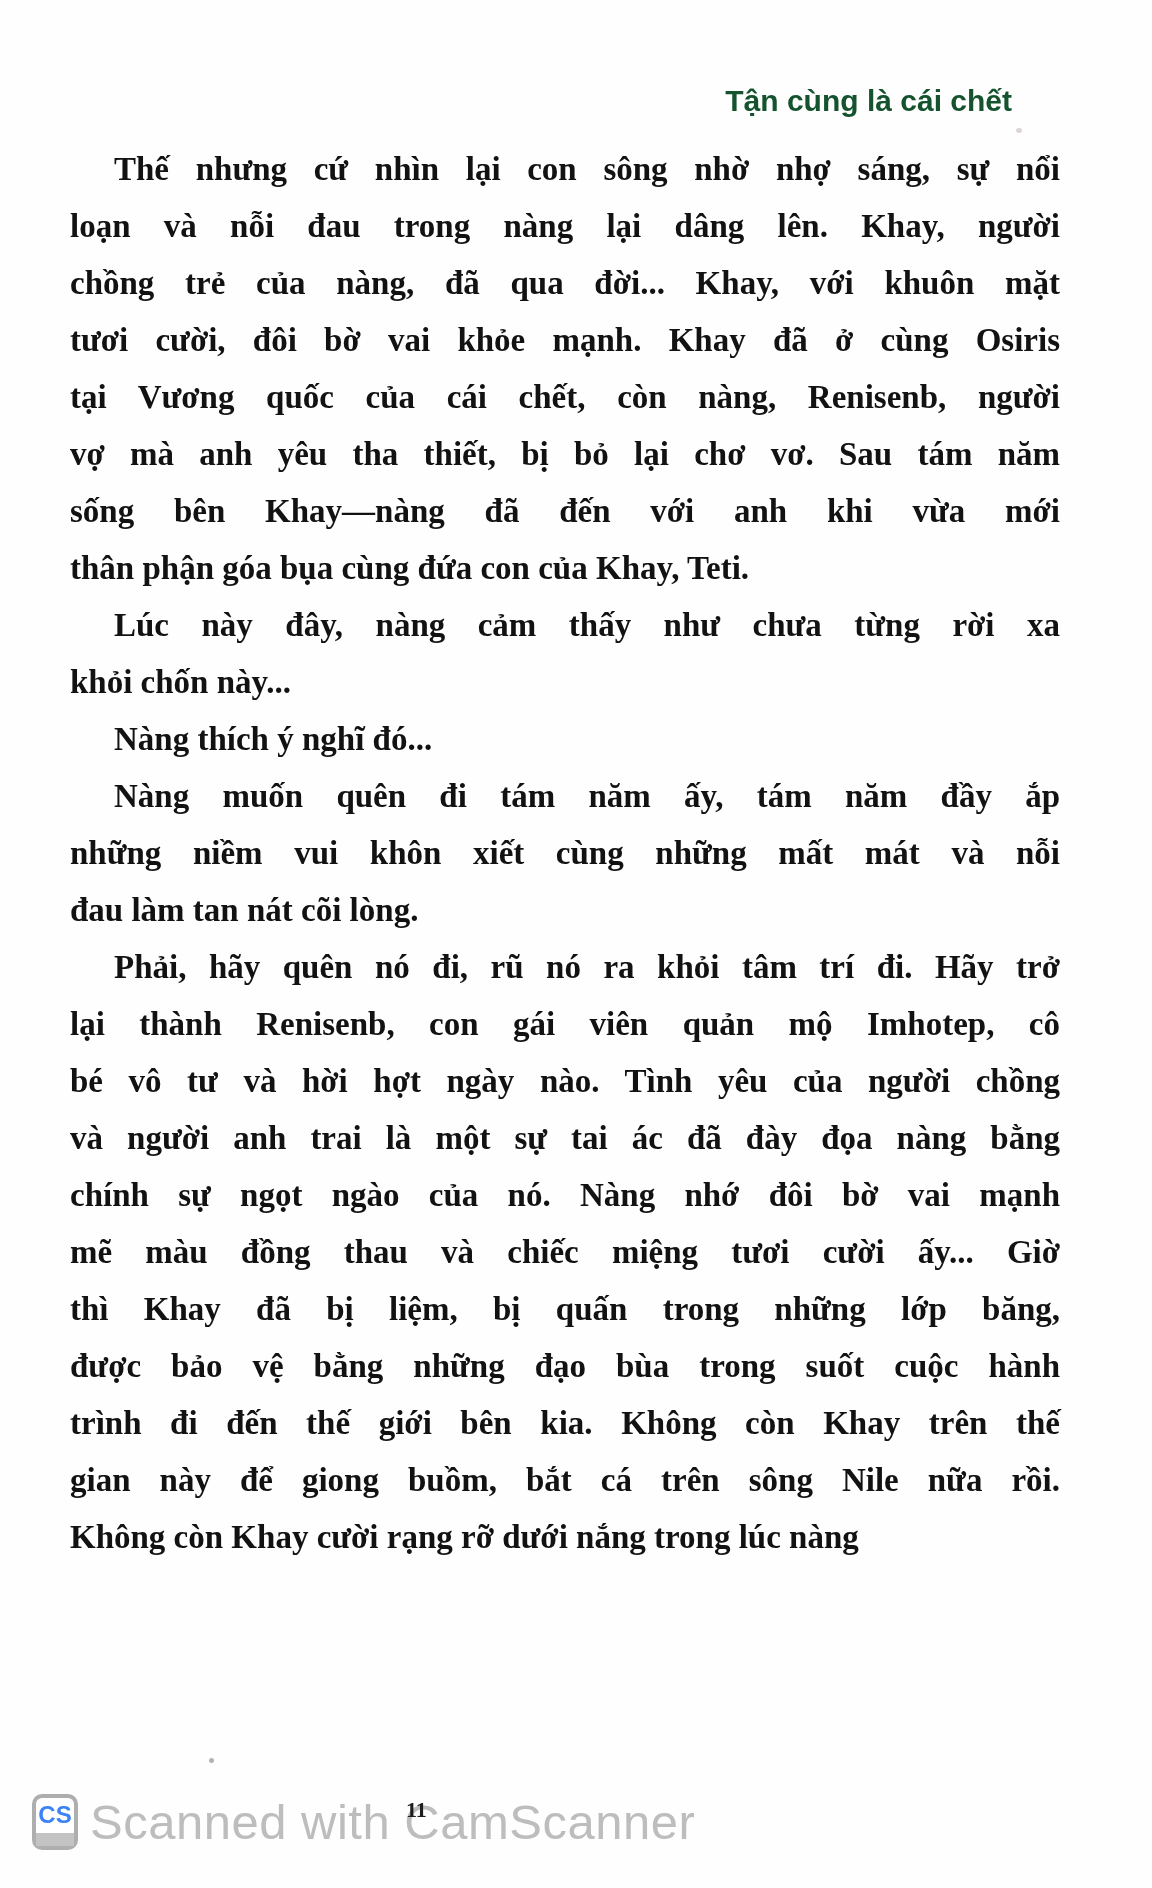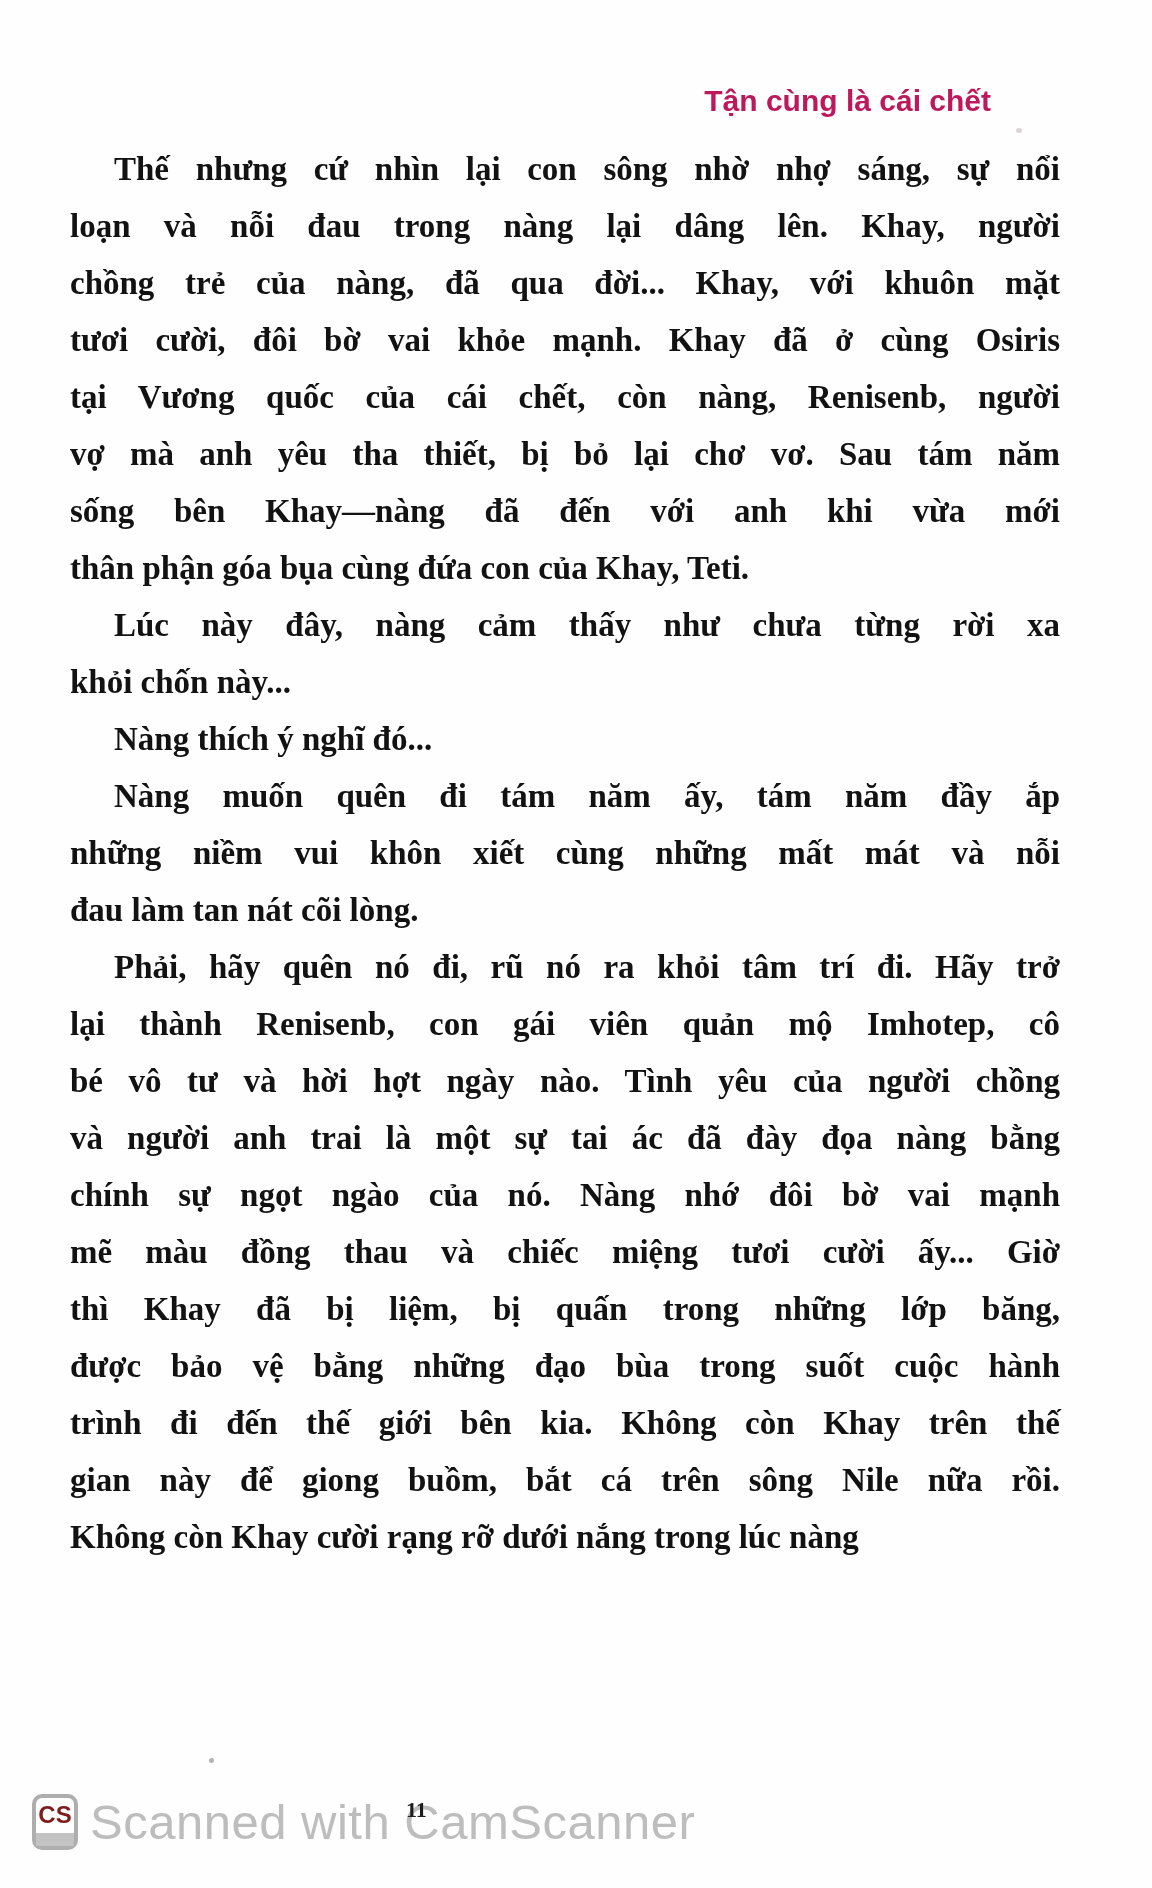--- a/index.html
+++ b/index.html
@@ -11,25 +11,25 @@
   }
   .page {
     position: relative;
     width: 1152px; height: 1888px;
     background: #fefefe;
     overflow: hidden;
   }
   
   .running-header {
     position: absolute;
-    top: 84px; right: 161px;
+    top: 84px; right: 140px;
     font-family: "Liberation Sans", sans-serif;
     font-weight: 700;
     font-size: 30px;
-    color: #be185d;
+    color: #14532d;
   }
   
   .text-block {
     position: absolute;
     left: 70px; top: 141px;
     width: 990px;
     font-size: 33px;
     line-height: 57px;
     font-weight: 600;
     color: #121212;
@@ -53,21 +53,21 @@
     box-sizing: border-box;
     background: #ffffff;
   }
   .cs-text {
     position: absolute;
     top: 3px; left: 0; right: 0;
     text-align: center;
     font-family: "Liberation Sans", sans-serif;
     font-weight: 700;
     font-size: 24px;
-    color: #7f1d1d;
+    color: #3b82f6;
   }
   .cs-band {
     position: absolute;
     left: 0; right: 0; bottom: 0;
     height: 13px;
     background: #c3c3c3;
   }
   .watermark {
     position: absolute;
     left: 90px; top: 1794px;

